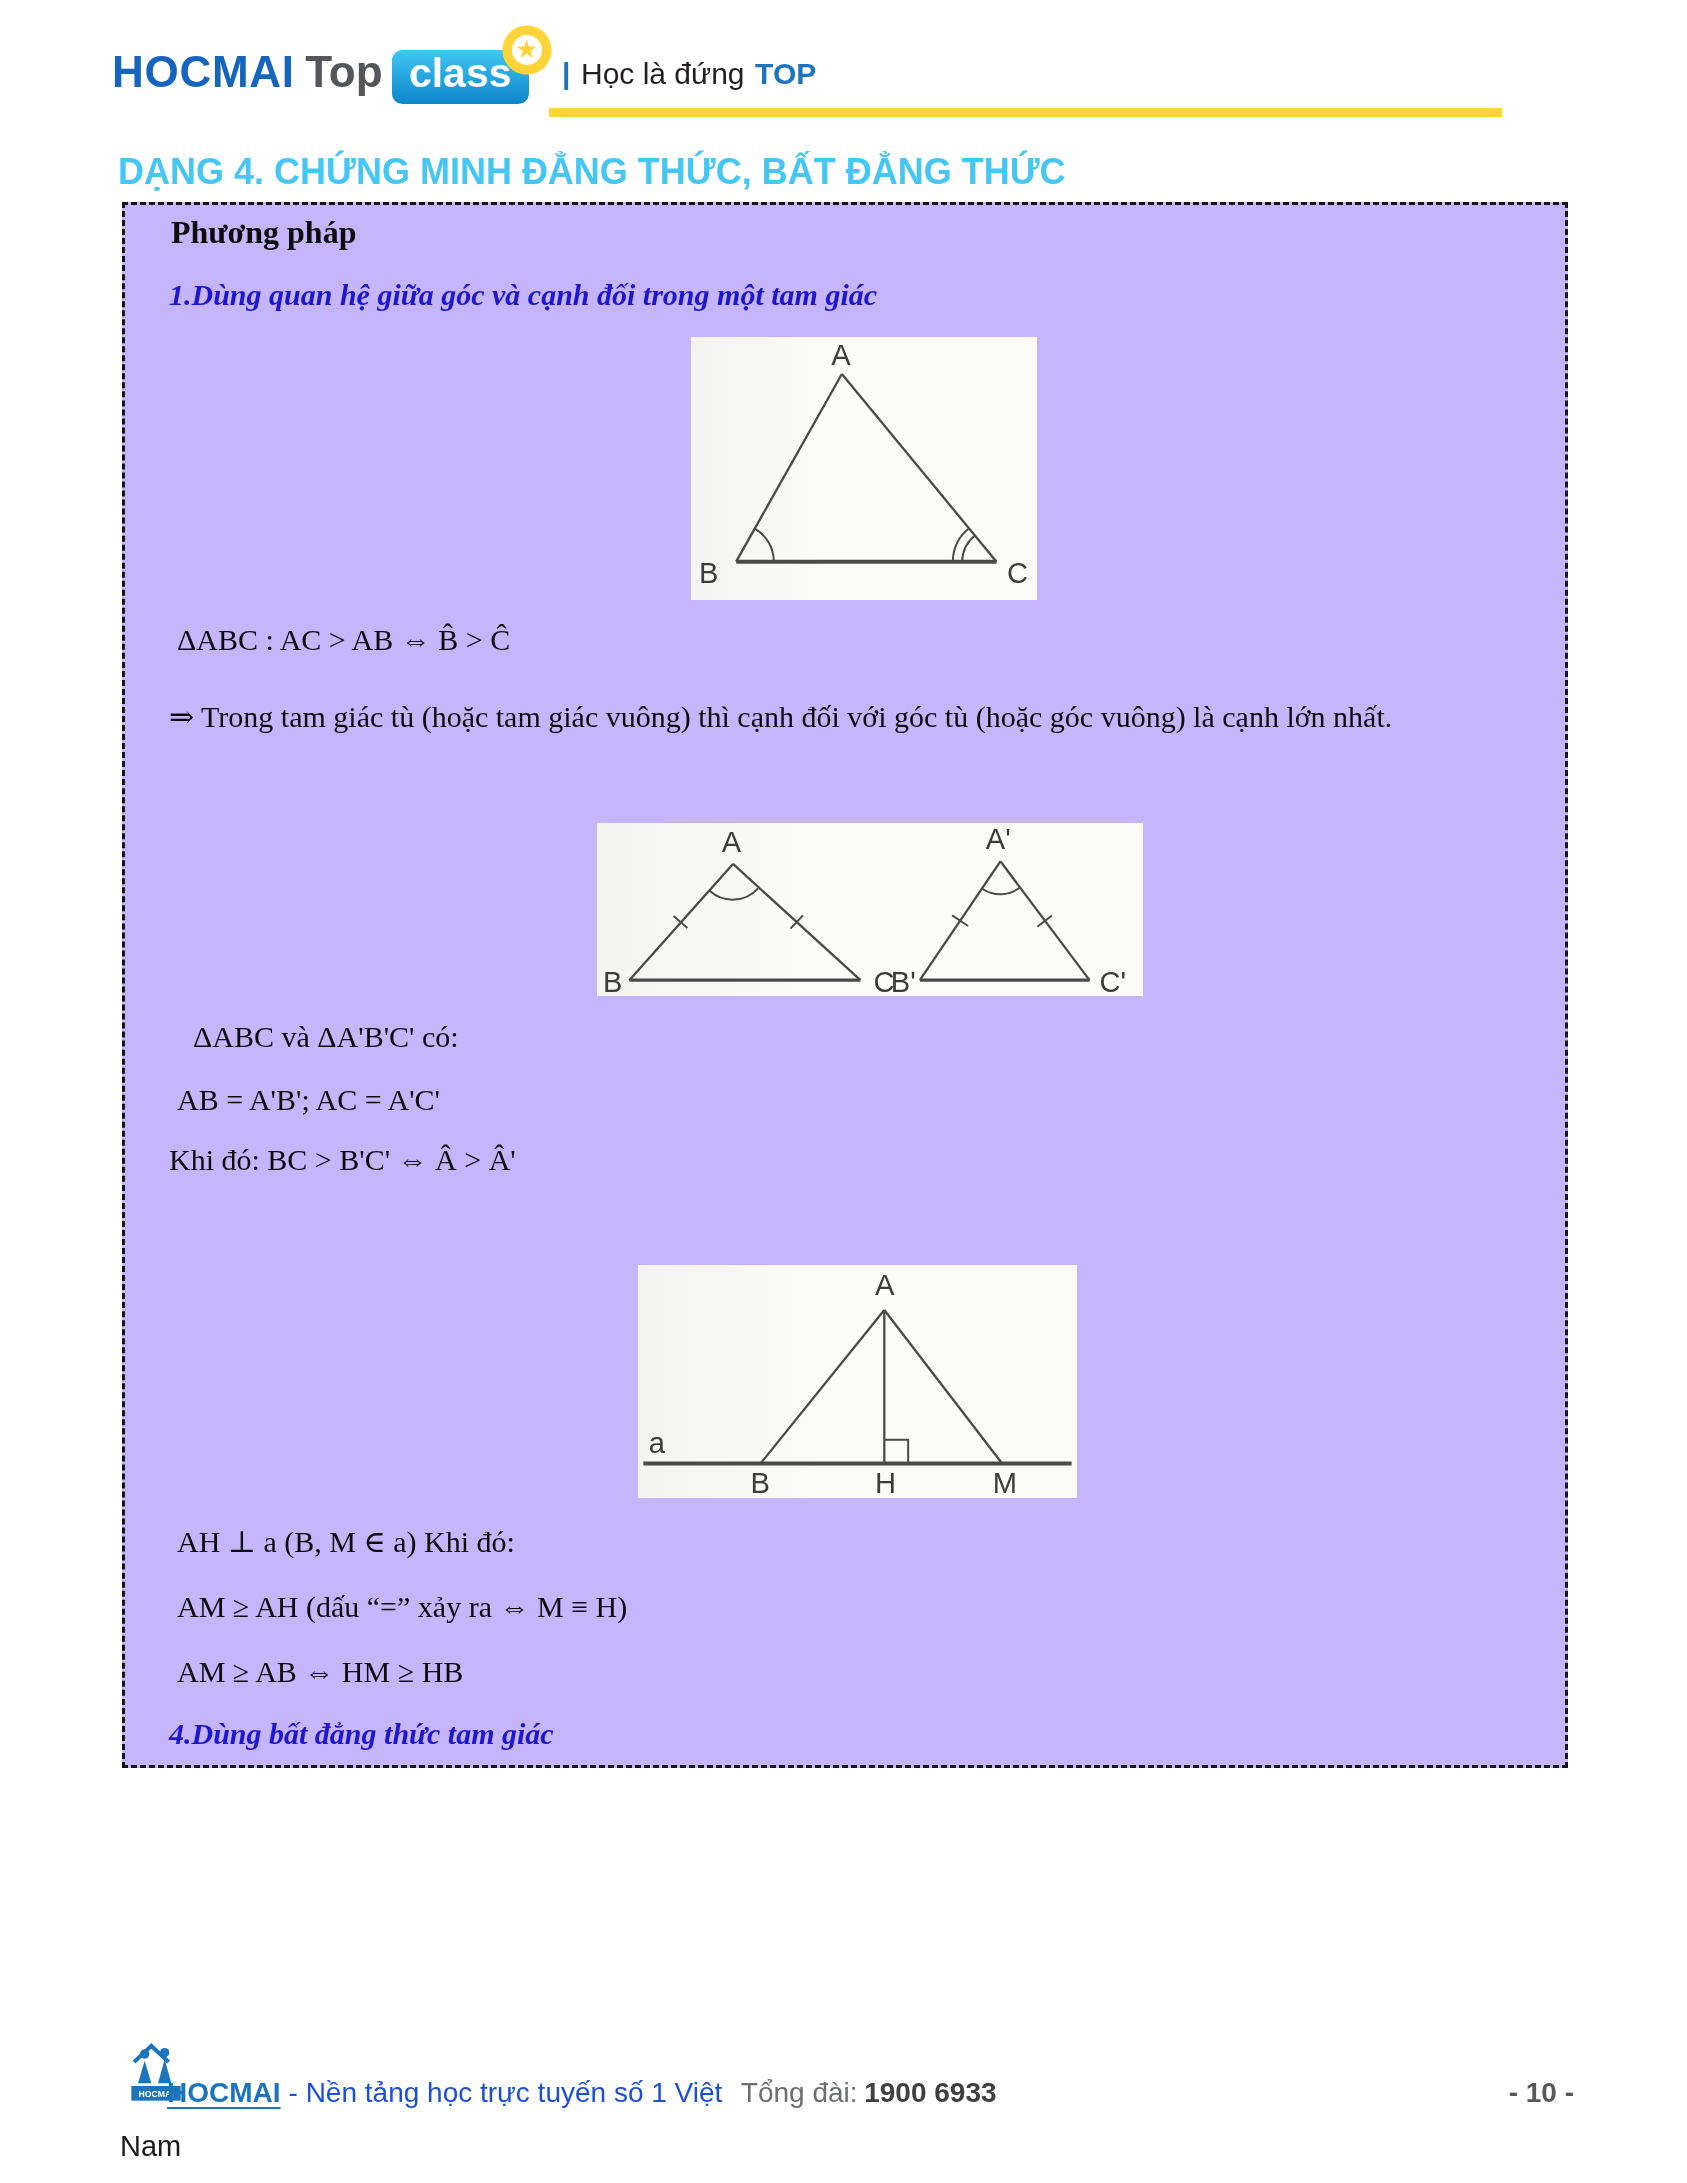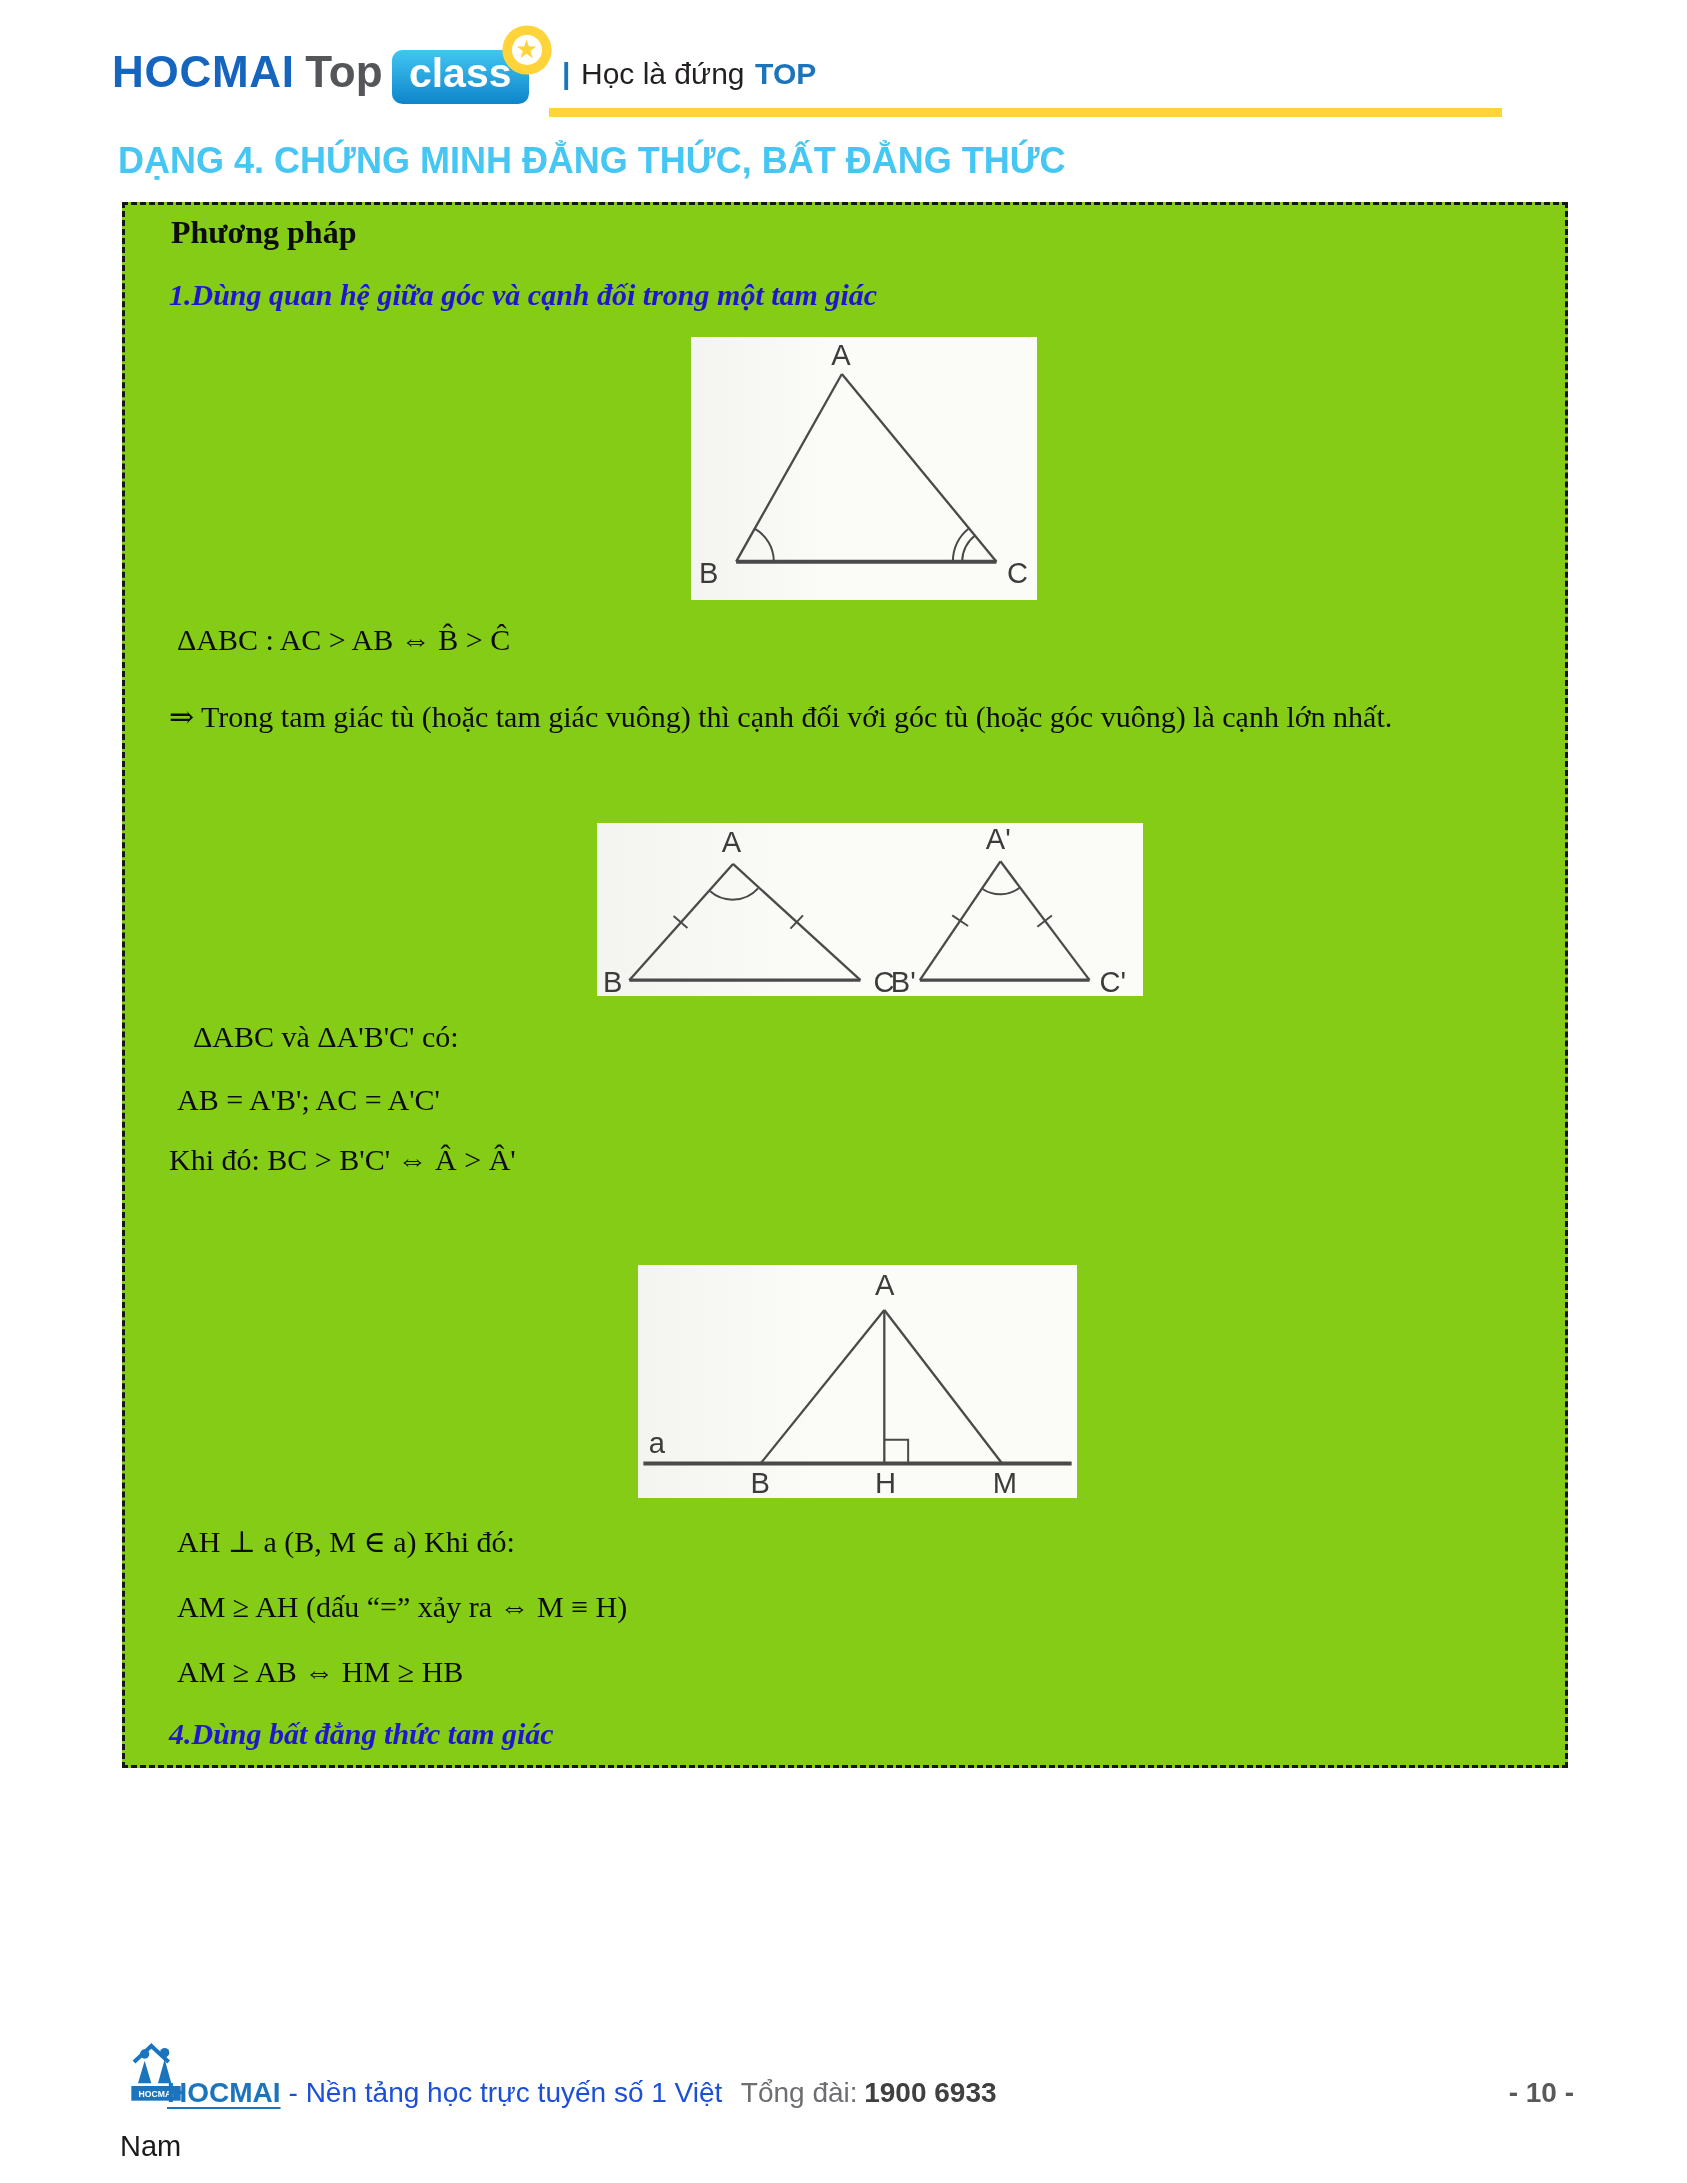--- a/index.html
+++ b/index.html
@@ -31,28 +31,28 @@
     display:flex; align-items:center; justify-content:center;
     color:#ffd43b; font-size:22.5px; line-height:1;
   }
   .tagline { left:562px; top:57px; font-size:30px; font-family:"Liberation Sans",sans-serif; color:#231f20; display:flex; gap:10.6px; align-items:baseline;}
   .tagline .sep { color:#1b74bc; font-weight:800; }
   .tagline .hl  { color:#1b74bc; font-weight:800; }
   .yellow-bar { left:549px; top:108px; width:953px; height:8.6px; background:#ffd43b; }
 
   
   .page-title {
-    left:118px; top:140px; font-family:"Liberation Sans",sans-serif;
+    left:118px; top:151px; font-family:"Liberation Sans",sans-serif;
     font-weight:800; font-size:36px; color:#45c6f3; letter-spacing:0px; white-space:nowrap;
   }
 
   
   .method-box {
     left:122px; top:202px; width:1446px; height:1566px;
-    background:#84cc16; border:3.3px dashed #151515;
+    background:#c4b5fd; border:3.3px dashed #151515;
   }
   .method-box .inner { position:relative; width:100%; height:100%; }
   .bold-serif { font-weight:bold; font-size:32px; color:#0c0c0c; }
   .m-head { font-weight:bold; font-style:italic; font-size:30px; color:#1f16cf; white-space:nowrap; }
   .formula { font-size:30px; color:#0c0c0c; white-space:nowrap; }
   .fig {
     background:#fbfbf8;
     background-image:linear-gradient(90deg, rgba(210,210,205,0.18) 0%, rgba(255,255,255,0) 40%);
   }
   .fig svg { display:block; width:100%; height:100%; }

